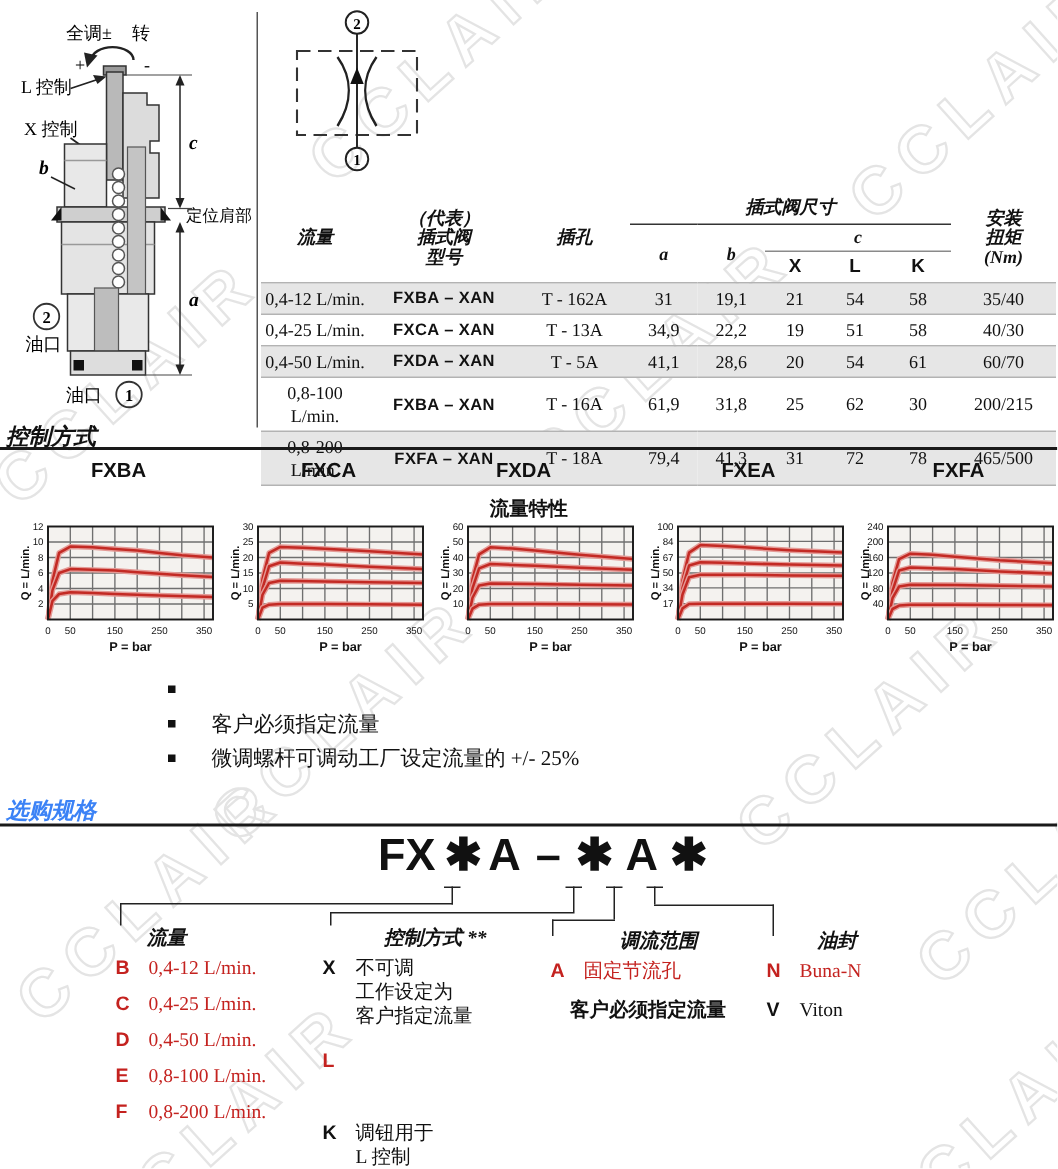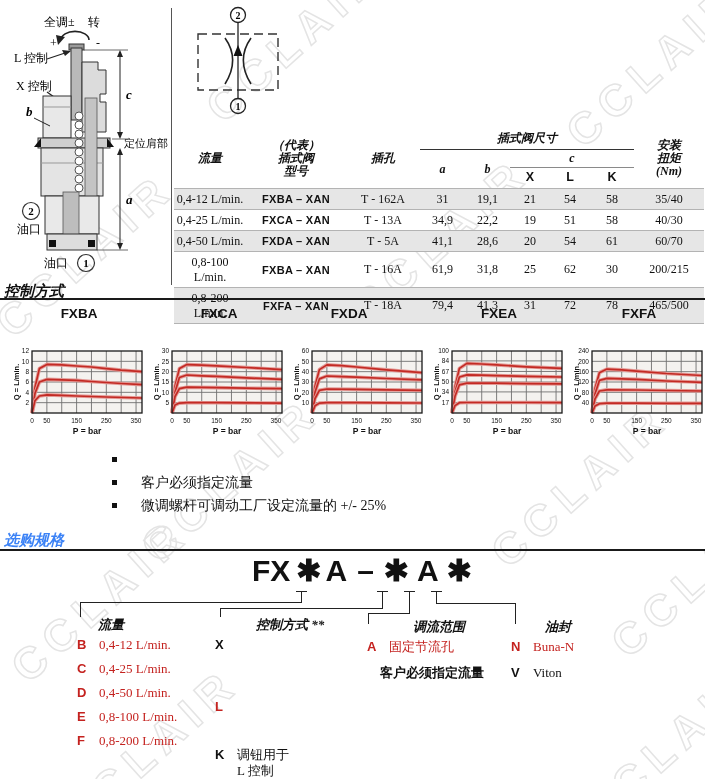--- a/index.html
+++ b/index.html
@@ -257,20 +257,21 @@
     </table>
 
     <div class="abs sec-title" style="left:4px; top:282px;">控制方式</div>
     <div class="sec-rule" style="top:298px; height:2px;"></div>
 
     <div class="chart-title" style="left:12px;">FXBA</div>
     <div class="chart-title" style="left:152px;">FXCA</div>
     <div class="chart-title" style="left:282px;">FXDA</div>
     <div class="chart-title" style="left:432px;">FXEA</div>
     <div class="chart-title" style="left:572px;">FXFA</div>
+    <div class="chart-subtitle">流量特性</div>
 
     <svg class="chart" style="left:12px;" width="134" height="96">
         <rect x="20" y="4" width="110" height="62" fill="#f4f2ef"></rect>
         <line x1="34.86486486486486" y1="4" x2="34.86486486486486" y2="66" stroke="#6f6f6f" stroke-width="0.9"></line>
         <line x1="49.729729729729726" y1="4" x2="49.729729729729726" y2="66" stroke="#6f6f6f" stroke-width="0.9"></line>
         <line x1="64.5945945945946" y1="4" x2="64.5945945945946" y2="66" stroke="#6f6f6f" stroke-width="0.9"></line>
         <line x1="79.45945945945945" y1="4" x2="79.45945945945945" y2="66" stroke="#6f6f6f" stroke-width="0.9"></line>
         <line x1="94.32432432432432" y1="4" x2="94.32432432432432" y2="66" stroke="#6f6f6f" stroke-width="0.9"></line>
         <line x1="109.1891891891892" y1="4" x2="109.1891891891892" y2="66" stroke="#6f6f6f" stroke-width="0.9"></line>
         <line x1="124.05405405405405" y1="4" x2="124.05405405405405" y2="66" stroke="#6f6f6f" stroke-width="0.9"></line>
@@ -517,20 +518,25 @@
       <span class="key">E</span>
       <span>0,8-100 L/min.</span>
     </div>
     <div class="opt red" style="left:77px; top:733px;">
       <span class="key">F</span>
       <span>0,8-200 L/min.</span>
     </div>
 
     <div class="opt" style="left:215px; top:637px;">
       <span class="key">X</span>
+      <span>
+        <span style="display:block">不可调</span>
+        <span style="display:block">工作设定为</span>
+        <span style="display:block">客户指定流量</span>
+      </span>
     </div>
     <div class="opt red" style="left:215px; top:699px;">
       <span class="key">L</span>
     </div>
     <div class="opt" style="left:215px; top:747px;">
       <span class="key">K</span>
       <span>
         <span style="display:block">调钮用于</span>
         <span style="display:block">L 控制</span>
       </span>

